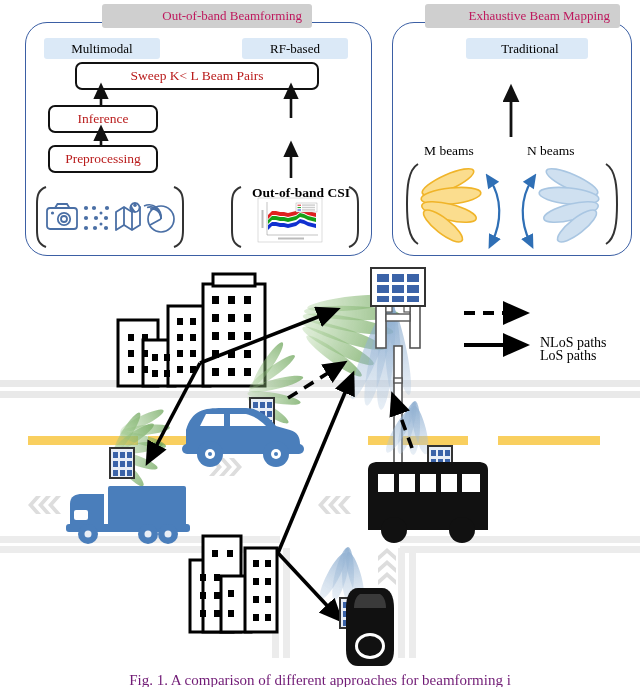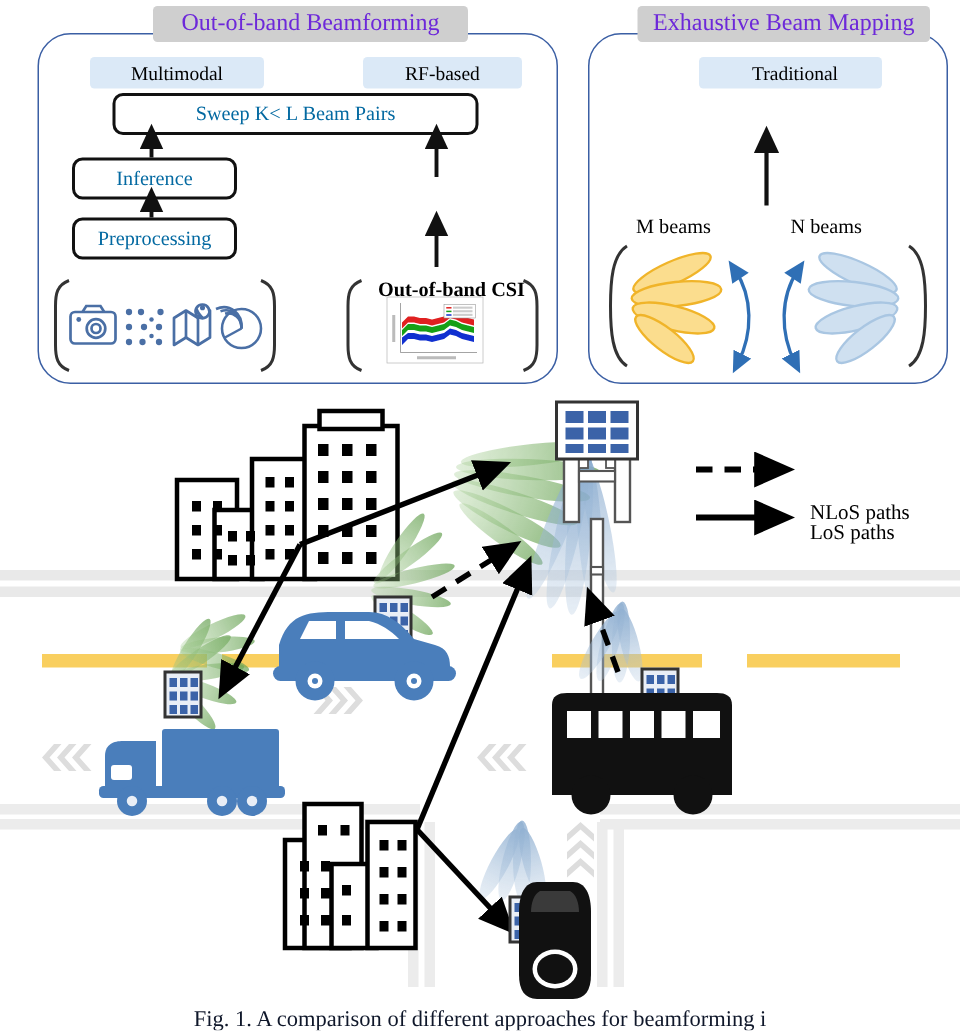--- a/index.html
+++ b/index.html
@@ -7,70 +7,70 @@
     width:640px;height:687px;position:relative;overflow:hidden;
     font-family:"Liberation Serif","DejaVu Serif",serif;
     color:#000;
   }
   .stage{position:absolute;left:0;top:0;width:640px;height:687px;}
   .abs{position:absolute;}
 
   
   .chip-grey{
     position:absolute;background:#cfcfcf;border-radius:3px;
-    text-align:center;font-size:16px;line-height:20px;
-    padding:2px 10px;white-space:nowrap;color:#6d28d9;
+    text-align:right;font-size:13px;line-height:20px;
+    padding:2px 10px;white-space:nowrap;color:#be185d;
   }
   .chip-blue{
     position:absolute;background:#dbe9f7;border-radius:3px;
     text-align:center;font-size:13px;line-height:19px;
     padding:1px 10px;white-space:nowrap;color:#000;
   }
 
   
   .panel{
     position:absolute;border:1.6px solid #3b5fa4;border-radius:22px;
     background:#fff;
   }
 
   
   .pbox{
     position:absolute;border:2px solid #111;border-radius:7px;background:#fff;
     display:flex;align-items:center;justify-content:center;
-    font-size:13.5px;white-space:nowrap;color:#0369a1;text-align:center;
+    font-size:13.5px;white-space:nowrap;color:#b91c1c;text-align:center;
   }
 
   
   .bracket{
     position:absolute;font-size:0;color:#222;
   }
   .bracket svg{display:block;}
 
   
   .legend-label{
     position:absolute;font-size:14px;white-space:nowrap;color:#000000;
   }
 
   .cap{
     position:absolute;left:0;width:640px;text-align:center;
-    font-size:15px;color:#0f172a;white-space:nowrap;overflow:hidden;
+    font-size:15px;color:#701a75;white-space:nowrap;overflow:hidden;
   }
 
   svg{overflow:visible;}
 </style>
 </head>
 <body>
 
 <div class="stage">
 
   <div class="panel" style="left:25px;top:22px;width:345px;height:232px;"></div>
 
   <div class="chip-grey" style="left:102px;top:4px;width:190px;">Out-of-band Beamforming</div>
 
-  <div class="chip-blue" style="left:60px;top:38px;width:96px;text-align:center;">Multimodal</div>
+  <div class="chip-blue" style="left:44px;top:38px;width:96px;text-align:center;">Multimodal</div>
 
   <div class="chip-blue" style="left:242px;top:38px;width:86px;">RF-based</div>
 
   <div class="pbox" style="left:75px;top:62px;width:240px;height:24px;">Sweep K&lt; L Beam Pairs</div>
 
   <div class="pbox" style="left:48px;top:105px;width:106px;height:24px;">Inference</div>
 
   <div class="pbox" style="left:48px;top:145px;width:106px;height:24px;">Preprocessing</div>
 
 

